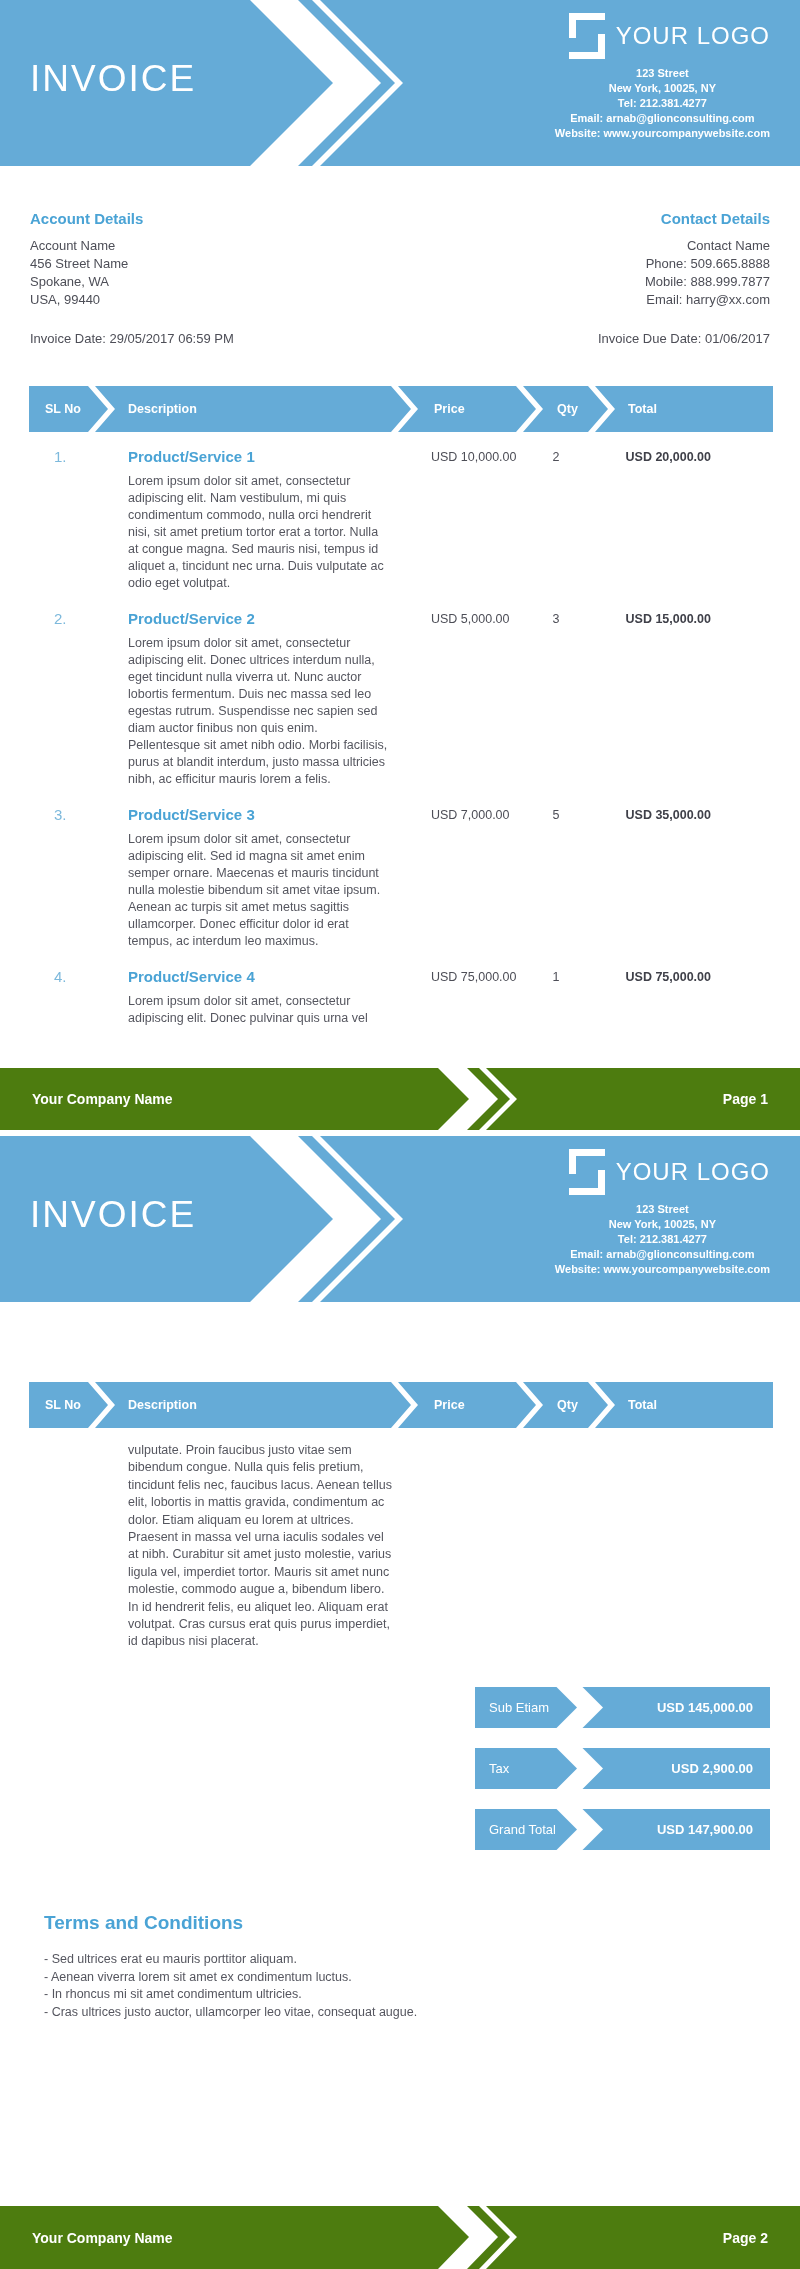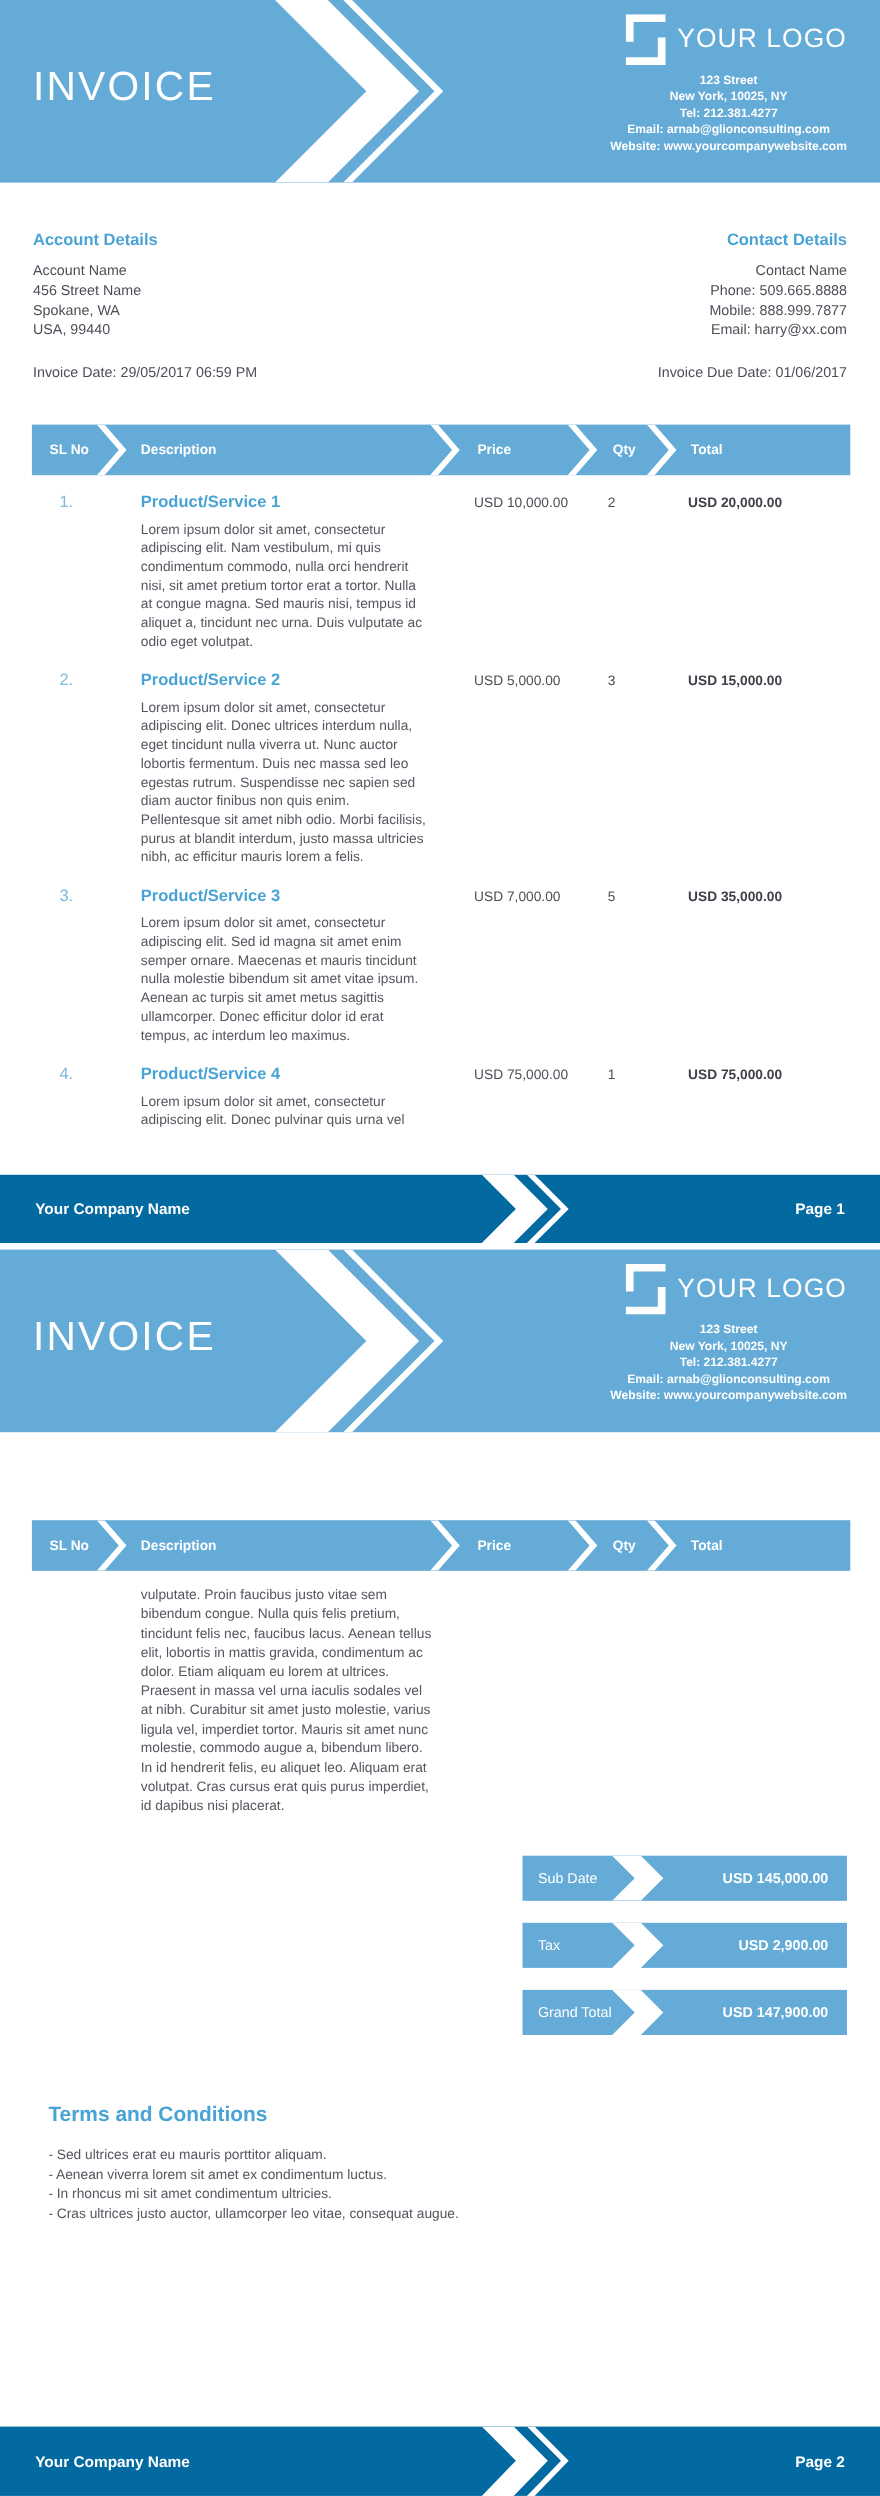--- a/index.html
+++ b/index.html
@@ -46,21 +46,21 @@
   .row{display:flex;align-items:flex-start;margin-bottom:18px;}
   .c-sl{width:128px;padding-left:54px;box-sizing:border-box;font-size:15px;color:#7db9dc;}
   .c-desc{width:263px;}
   .p-title{margin:0 0 8px 0;font-size:15px;font-weight:700;color:#4aa3d5;}
   .p-text{margin:0;font-size:12.5px;line-height:17px;color:#55565f;}
   .c-price{width:90px;margin-left:40px;padding-top:2px;font-size:12.5px;color:#4d4e57;}
   .c-qty{width:70px;padding-top:2px;text-align:center;font-size:12.5px;color:#4d4e57;}
   .c-total{width:120px;padding-top:2px;text-align:right;font-size:12.5px;font-weight:700;color:#3f4049;}
 
   
-  .footer{position:absolute;left:0;width:800px;height:62px;background:#0369a1;overflow:hidden;}
+  .footer{position:absolute;left:0;width:800px;height:62px;background:#4d7c0f;overflow:hidden;}
   .p1-footer{top:1068px;}
   .p2-footer{top:1070px;height:63px;}
   .footer svg{position:absolute;left:0;top:0;}
   .f-company{position:absolute;left:32px;top:0;bottom:0;display:flex;align-items:center;
     font-size:14px;font-weight:700;color:#ffffff;}
   .f-page{position:absolute;right:32px;top:0;bottom:0;display:flex;align-items:center;
     font-size:14px;font-weight:700;color:#ffffff;}
 
   
   .cont-text{margin:14px 0 0 128px;width:265px;font-size:12.5px;line-height:17.4px;color:#55565f;}
@@ -239,21 +239,21 @@
     <span class="th th-total">Total</span>
   </div>
 
   <p class="cont-text">vulputate. Proin faucibus justo vitae sem bibendum congue. Nulla quis felis pretium, tincidunt felis nec, faucibus lacus. Aenean tellus elit, lobortis in mattis gravida, condimentum ac dolor. Etiam aliquam eu lorem at ultrices. Praesent in massa vel urna iaculis sodales vel at nibh. Curabitur sit amet justo molestie, varius ligula vel, imperdiet tortor. Mauris sit amet nunc molestie, commodo augue a, bibendum libero. In id hendrerit felis, eu aliquet leo. Aliquam erat volutpat. Cras cursus erat quis purus imperdiet, id dapibus nisi placerat.</p>
 
   <div class="totals">
     <div class="t-bar">
       <svg width="295" height="41" viewBox="0 0 295 41">
         <polygon points="81.5,0 107.5,0 128,20.5 107.5,41 81.5,41 102,20.5" fill="#ffffff"></polygon>
       </svg>
-      <span class="t-label">Sub Date</span>
+      <span class="t-label">Sub Etiam</span>
       <span class="t-value">USD 145,000.00</span>
     </div>
     <div class="t-bar">
       <svg width="295" height="41" viewBox="0 0 295 41">
         <polygon points="81.5,0 107.5,0 128,20.5 107.5,41 81.5,41 102,20.5" fill="#ffffff"></polygon>
       </svg>
       <span class="t-label">Tax</span>
       <span class="t-value">USD 2,900.00</span>
     </div>
     <div class="t-bar">

